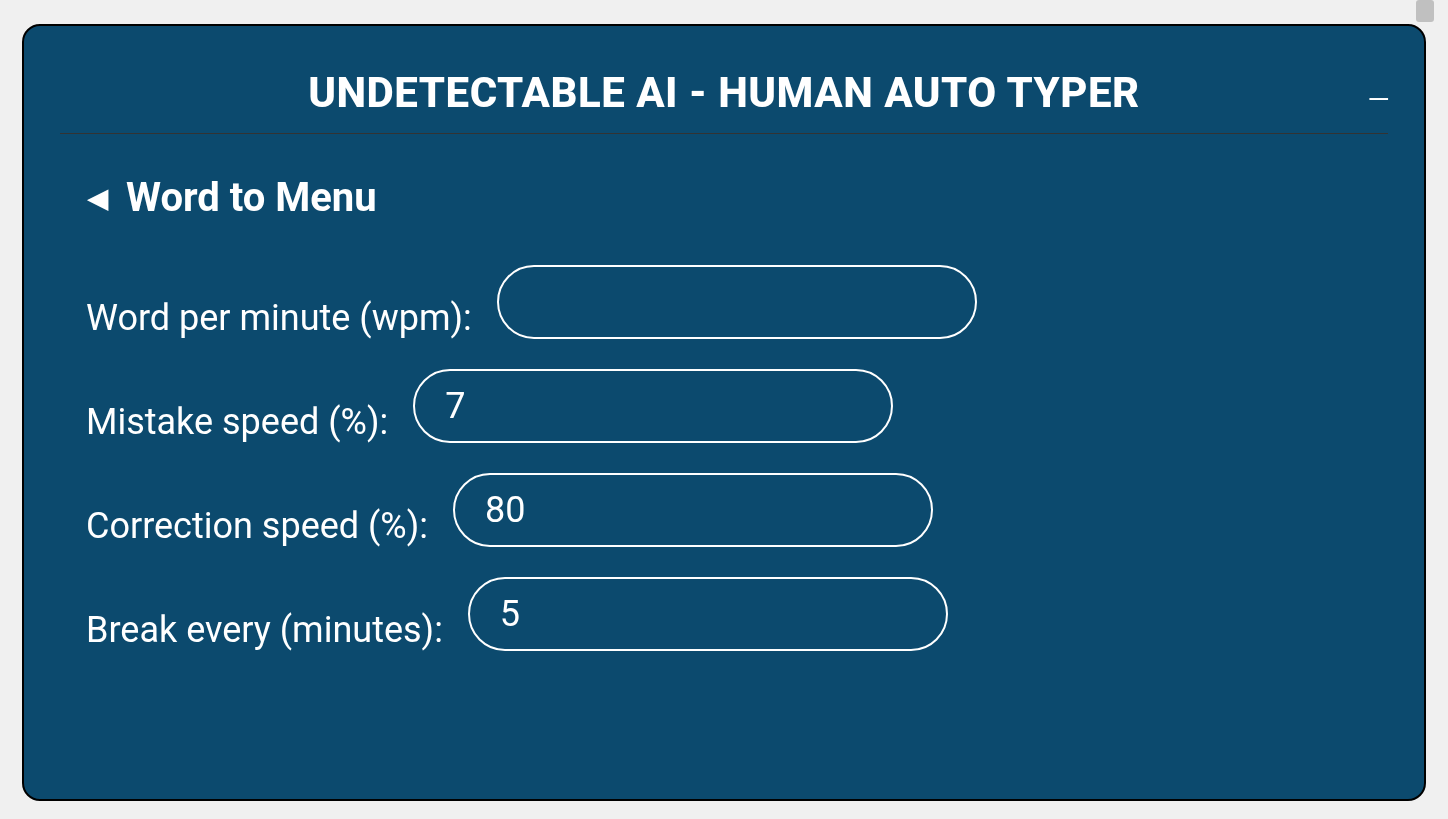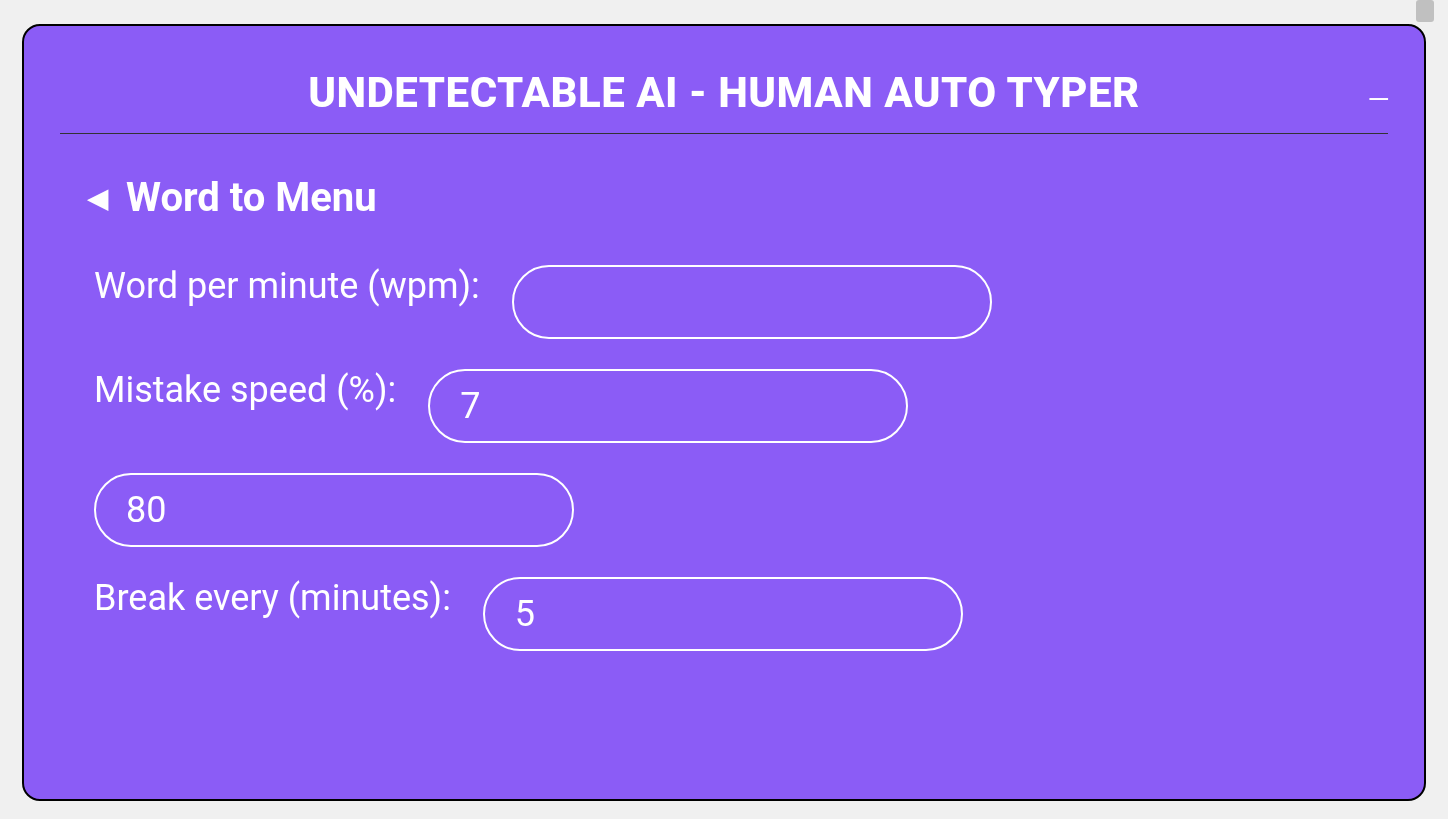--- a/index.html
+++ b/index.html
@@ -23,21 +23,21 @@
       right: 14px;
       width: 18px;
       height: 22px;
       background: #c0c0c0;
       border-radius: 3px;
     }
 
     .panel {
       width: 100%;
       height: 100%;
-      background: #8b5cf6;
+      background: #0c4a6e;
       border: 2px solid #000000;
       border-radius: 18px;
       color: #ffffff;
       padding: 0;
       overflow: hidden;
     }
 
     .header {
       display: flex;
       align-items: center;
@@ -86,24 +86,24 @@
 
     .back-arrow {
       font-size: 26px;
       line-height: 1;
       display: inline-flex;
       align-items: center;
     }
 
     .form-row {
       display: flex;
-      align-items: flex-start;
-      gap: 32px;
+      align-items: flex-end;
+      gap: 25px;
       margin-bottom: 30px;
-      margin-left: 10px;
+      margin-left: 2px;
     }
 
     .form-label {
       font-size: 36px;
       font-weight: 400;
       color: #ffffff;
       white-space: nowrap;
     }
 
     .form-input {
@@ -147,20 +147,21 @@
       <label class="form-label">Word per minute (wpm):</label>
       <input class="form-input" type="text" value="" style="">
     </div>
 
     <div class="form-row">
       <label class="form-label">Mistake speed (%):</label>
       <input class="form-input" type="text" value="7" style="">
     </div>
 
     <div class="form-row">
+      <label class="form-label">Correction speed (%):</label>
       <input class="form-input" type="text" value="80" style="">
     </div>
 
 
     <div class="form-row">
       <label class="form-label">Break every (minutes):</label>
       <input class="form-input" type="text" value="5" style="">
     </div>
 
   </div>

